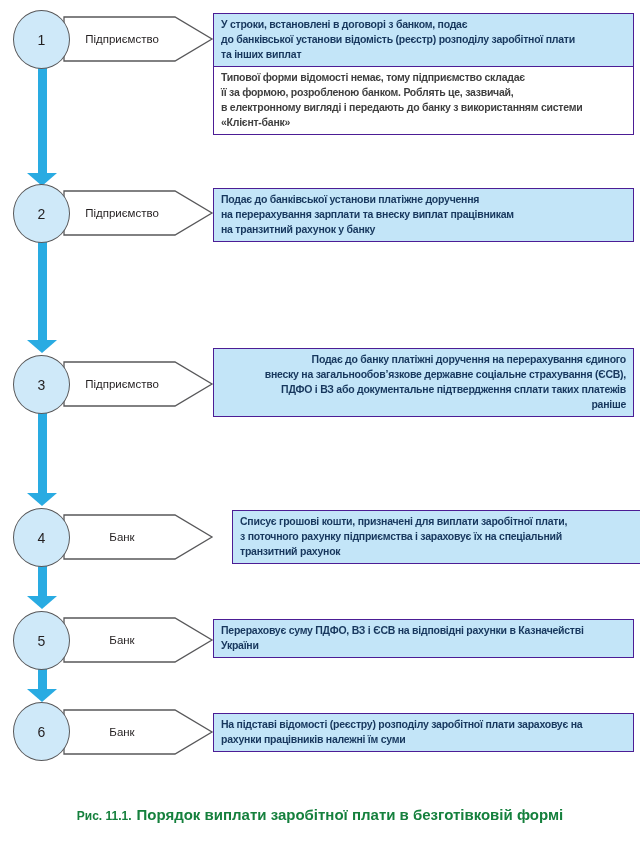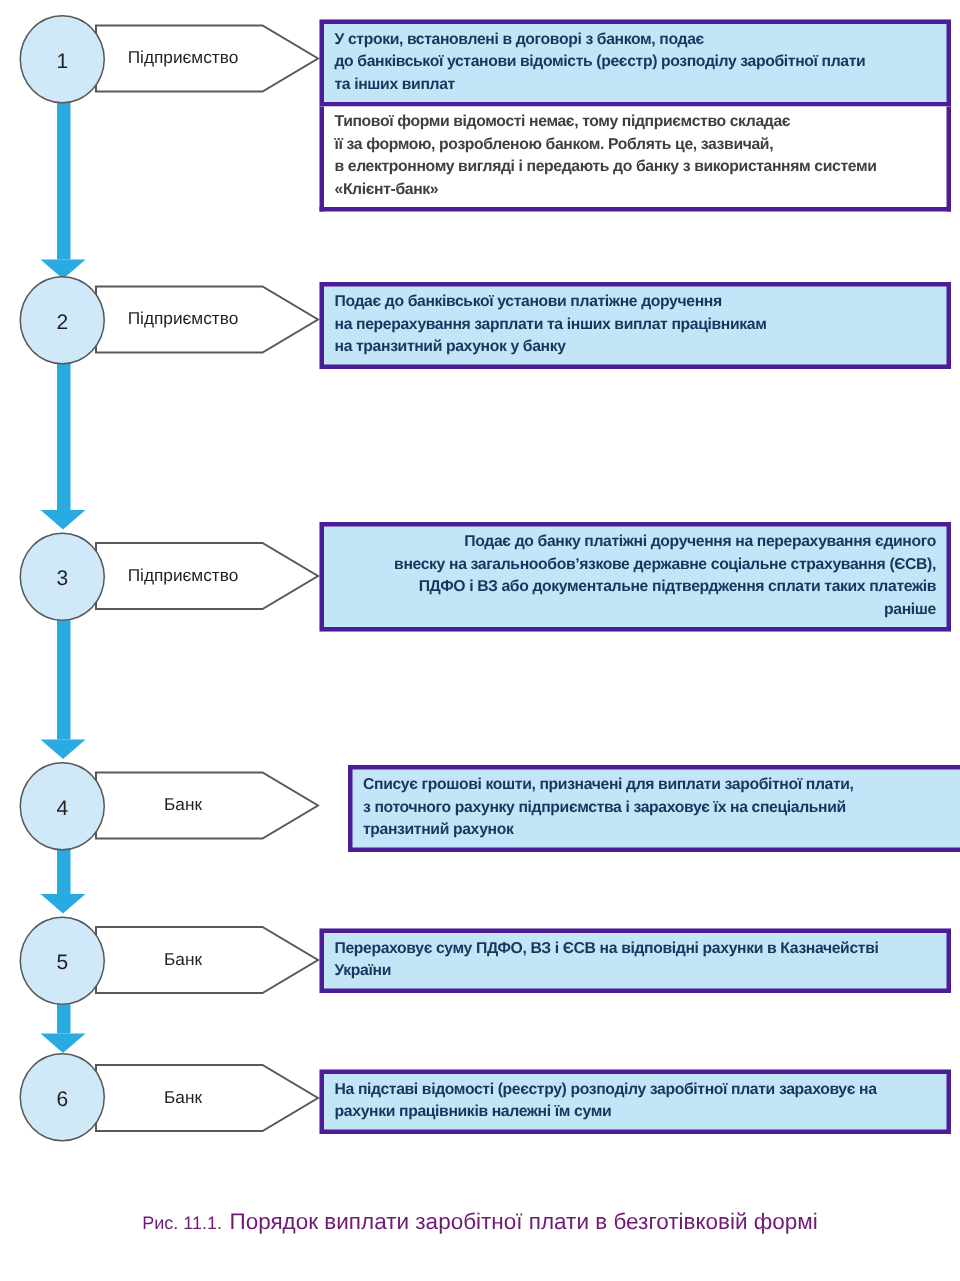--- a/index.html
+++ b/index.html
@@ -18,36 +18,36 @@
   .banner { position:absolute; left:63px; width:151px; height:46px; z-index:2; }
   .banner svg { display:block; }
   .banner .actor-label {
     position:absolute; left:6px; top:0; width:106px; height:46px;
     display:flex; align-items:center; justify-content:center;
     font-size:11.5px; color:#231f20; text-align:center;
   }
   .boxcol { position:absolute; left:213px; width:421px; z-index:1; }
   .box {
     box-sizing:border-box; width:100%;
-    border:3px solid #4c1d95;
+    border:1px solid #4c1d95;
     padding:3px 7px 4px 7px;
     font-size:10.5px; font-weight:bold; line-height:15px;
     letter-spacing:-0.25px; white-space:pre-line;
   }
   .box.action { background:var(--action-fill,#c3e5f8); color:var(--action-text,#17375d); }
   .box.note   { background:#ffffff; color:var(--note-text,#3f3f3f); border-top:none; }
   .arrow { position:absolute; left:27px; width:30px; z-index:1;
            display:flex; flex-direction:column; align-items:center; }
   .arrow .shaft { width:9px; flex:1; background:var(--arrow,#29abe2); }
   .arrow .head  { width:0; height:0;
     border-left:15px solid transparent; border-right:15px solid transparent;
     border-top:13px solid var(--arrow,#29abe2); }
   .caption {
     position:absolute; top:806px; left:0; width:100%;
-    text-align:center; color:#701a75;
+    text-align:center; color:#15803d;font-weight:bold;
   }
   .caption .prefix { font-size:12px; margin-right:5px; }
   .caption .main   { font-size:15px; }
 </style>
 </head>
 <body>
 
 <div class="canvas">
 
   <div class="arrow" style="top:66px;height:120px;">
@@ -94,21 +94,21 @@
     <svg width="151" height="46" viewBox="0 0 151 46">
         <polygon points="1,1 112,1 149,23 112,45 1,45" fill="#ffffff" stroke="#58585a" stroke-width="1.3"></polygon>
       </svg>
     <span class="actor-label">Підприємство</span>
   </div>
   <div class="circle" style="top:184px;">
       <span>2</span>
     </div>
   <div class="boxcol" style="top:188px;">
     <div class="box action">Подає до банківської установи платіжне доручення
-на перерахування зарплати та інших виплат працівникам
+на перерахування зарплати та внеску виплат працівникам
 на транзитний рахунок у банку</div>
   </div>
 
   <div class="banner" style="top:361px;">
     <svg width="151" height="46" viewBox="0 0 151 46">
         <polygon points="1,1 112,1 149,23 112,45 1,45" fill="#ffffff" stroke="#58585a" stroke-width="1.3"></polygon>
       </svg>
     <span class="actor-label">Підприємство</span>
   </div>
   <div class="circle" style="top:355px;">

